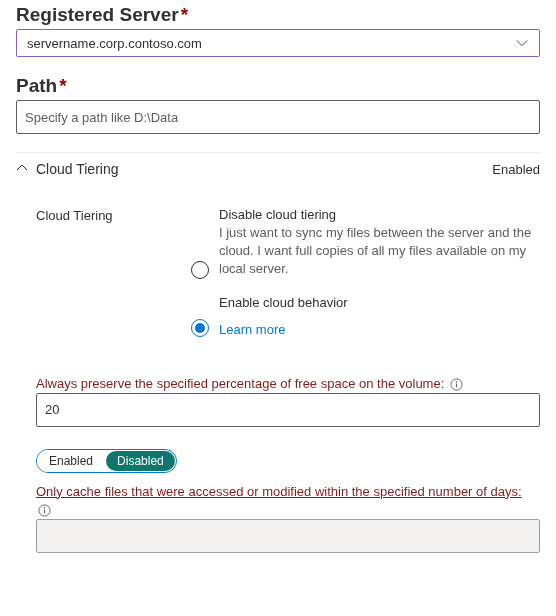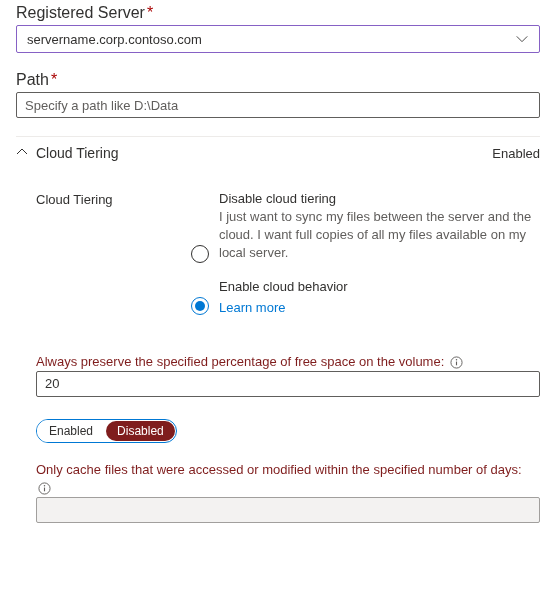--- a/index.html
+++ b/index.html
@@ -7,45 +7,46 @@
     margin: 0;
     padding: 0;
     font-family: "Segoe UI", -apple-system, sans-serif;
     font-size: 13px;
     color: #323130;
     background: #fff;
     width: 556px;
   }
   .container { padding: 0 16px 16px 16px; }
   .field-label {
-    font-size: 16px;
+    font-size: 19px;
     color: #323130;
     margin-bottom: 3px;
     margin-top: 4px;
+    font-weight: bold;
   }
   .req { color: #a80000; margin-left: 2px; }
   .select-wrap {
     position: relative;
     border: 1px solid #8661c5;
     border-radius: 2px;
     height: 28px;
     display: flex;
     align-items: center;
     padding: 0 10px;
     background: #fff;
   }
   .select-val { flex: 1; font-size: 13px; color: #323130; }
   .chev { display: flex; align-items: center; }
   .chev svg { width: 14px; height: 14px; }
   .text-input {
     width: 100%;
     height: 26px;
     border: 1px solid #605e5c;
     border-radius: 2px;
-    padding: 8px 8px;
+    padding: 16px 8px;
     font-size: 13px;
     color: #323130;
     font-family: inherit;
     background: #fff;
   }
   .text-input::placeholder { color: #605e5c; }
   .text-input.disabled {
     background: #f3f2f1;
     border-color: #a19f9d;
   }
@@ -99,21 +100,21 @@
   .radio-texts .r-desc {
     font-size: 13px;
     color: #605e5c;
     line-height: 1.4;
   }
   .link {
     color: #0078d4;
     font-size: 13px;
     cursor: pointer;
     display: inline-block;
-    margin-top: 4px;
+    margin-top: 10px;
   }
   .info-icon {
     display: inline-flex;
     vertical-align: middle;
     margin-left: 2px;
   }
   .info-icon svg { width: 13px; height: 13px; }
   .toggle-pill {
     display: inline-flex;
     border: 1px solid #0078d4;
@@ -125,26 +126,26 @@
   .toggle-seg {
     display: flex;
     align-items: center;
     padding: 0 12px;
     font-size: 12px;
     cursor: pointer;
   }
   .toggle-seg.off { color: #323130; background: #fff; }
   .toggle-seg.on {
     color: #fff;
-    background: #7f1d1d;
+    background: #0f766e;
     border-radius: 12px;
     margin: 1px;
     padding: 0 11px;
   }
-  .mt8 { margin-top: 18px; }
+  .mt8 { margin-top: 10px; text-decoration: underline; }
   .mt4 { }
   .desc-line { color: #7f1d1d; line-height: 1.4; }
 </style>
 </head>
 <body>
 
 <div class="container">
 
   
   <div class="field-label">

